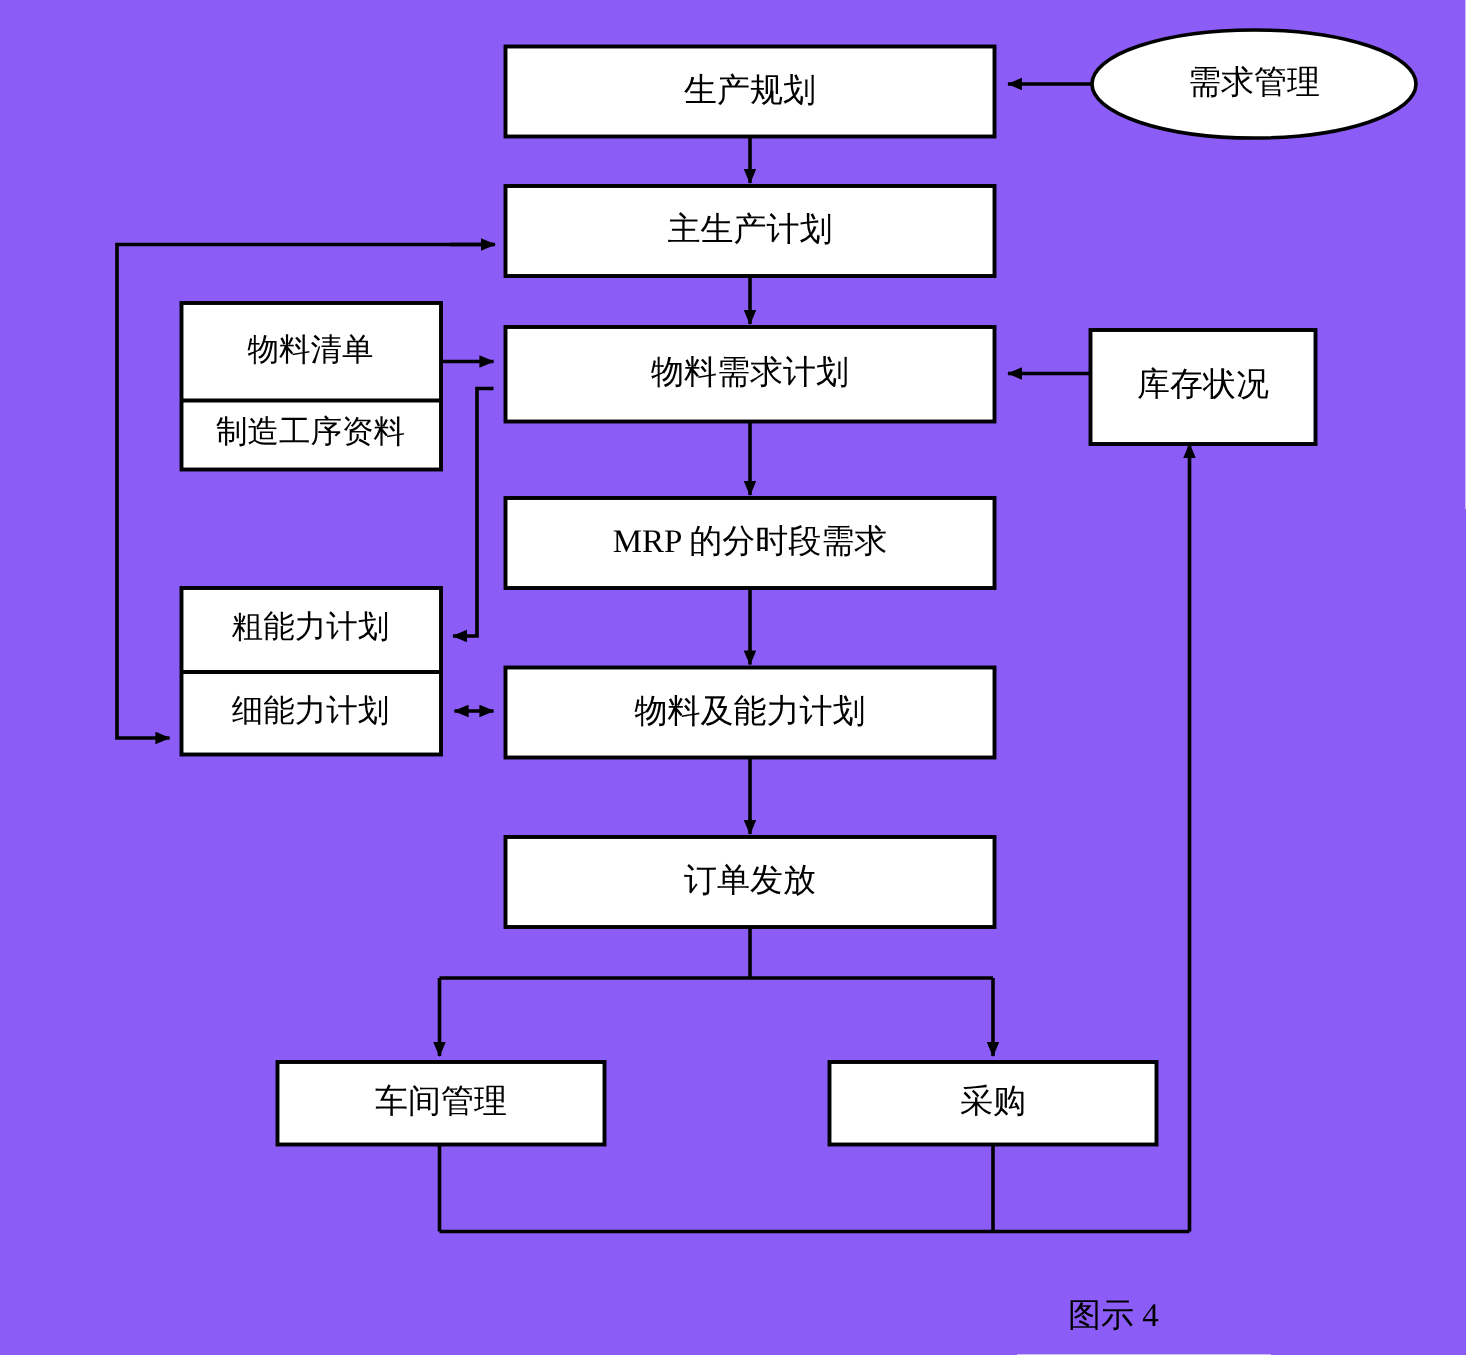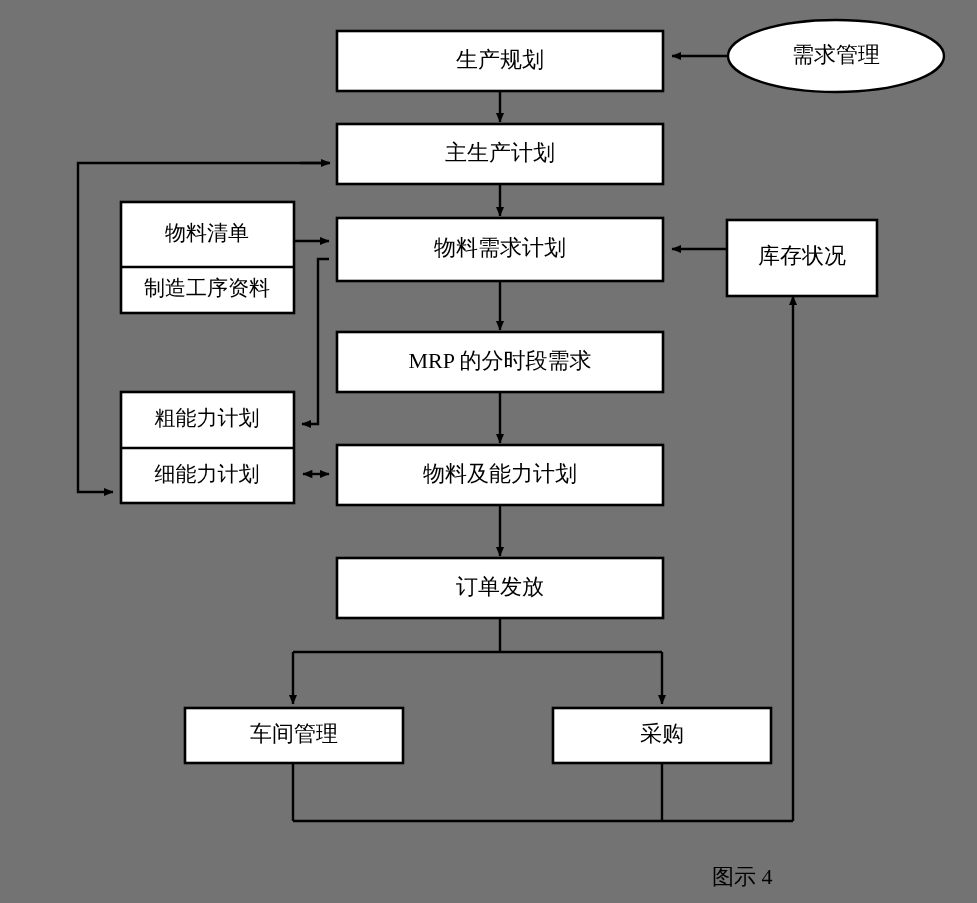--- a/index.html
+++ b/index.html
@@ -10,21 +10,21 @@
   body {
     width: 977px;
     height: 903px;
     font-family: "Liberation Serif", "DejaVu Serif", serif;
     overflow: hidden;
   }
   #diagram-root {
     position: relative;
     width: 977px;
     height: 903px;
-    background: #737373;
+    background: #8b5cf6;
   }
   svg.flow {
     display: block;
     width: 977px;
     height: 903px;
   }
   .node-rect {
     fill: #ffffff;
     stroke: #000000;
     stroke-width: 2.6;

